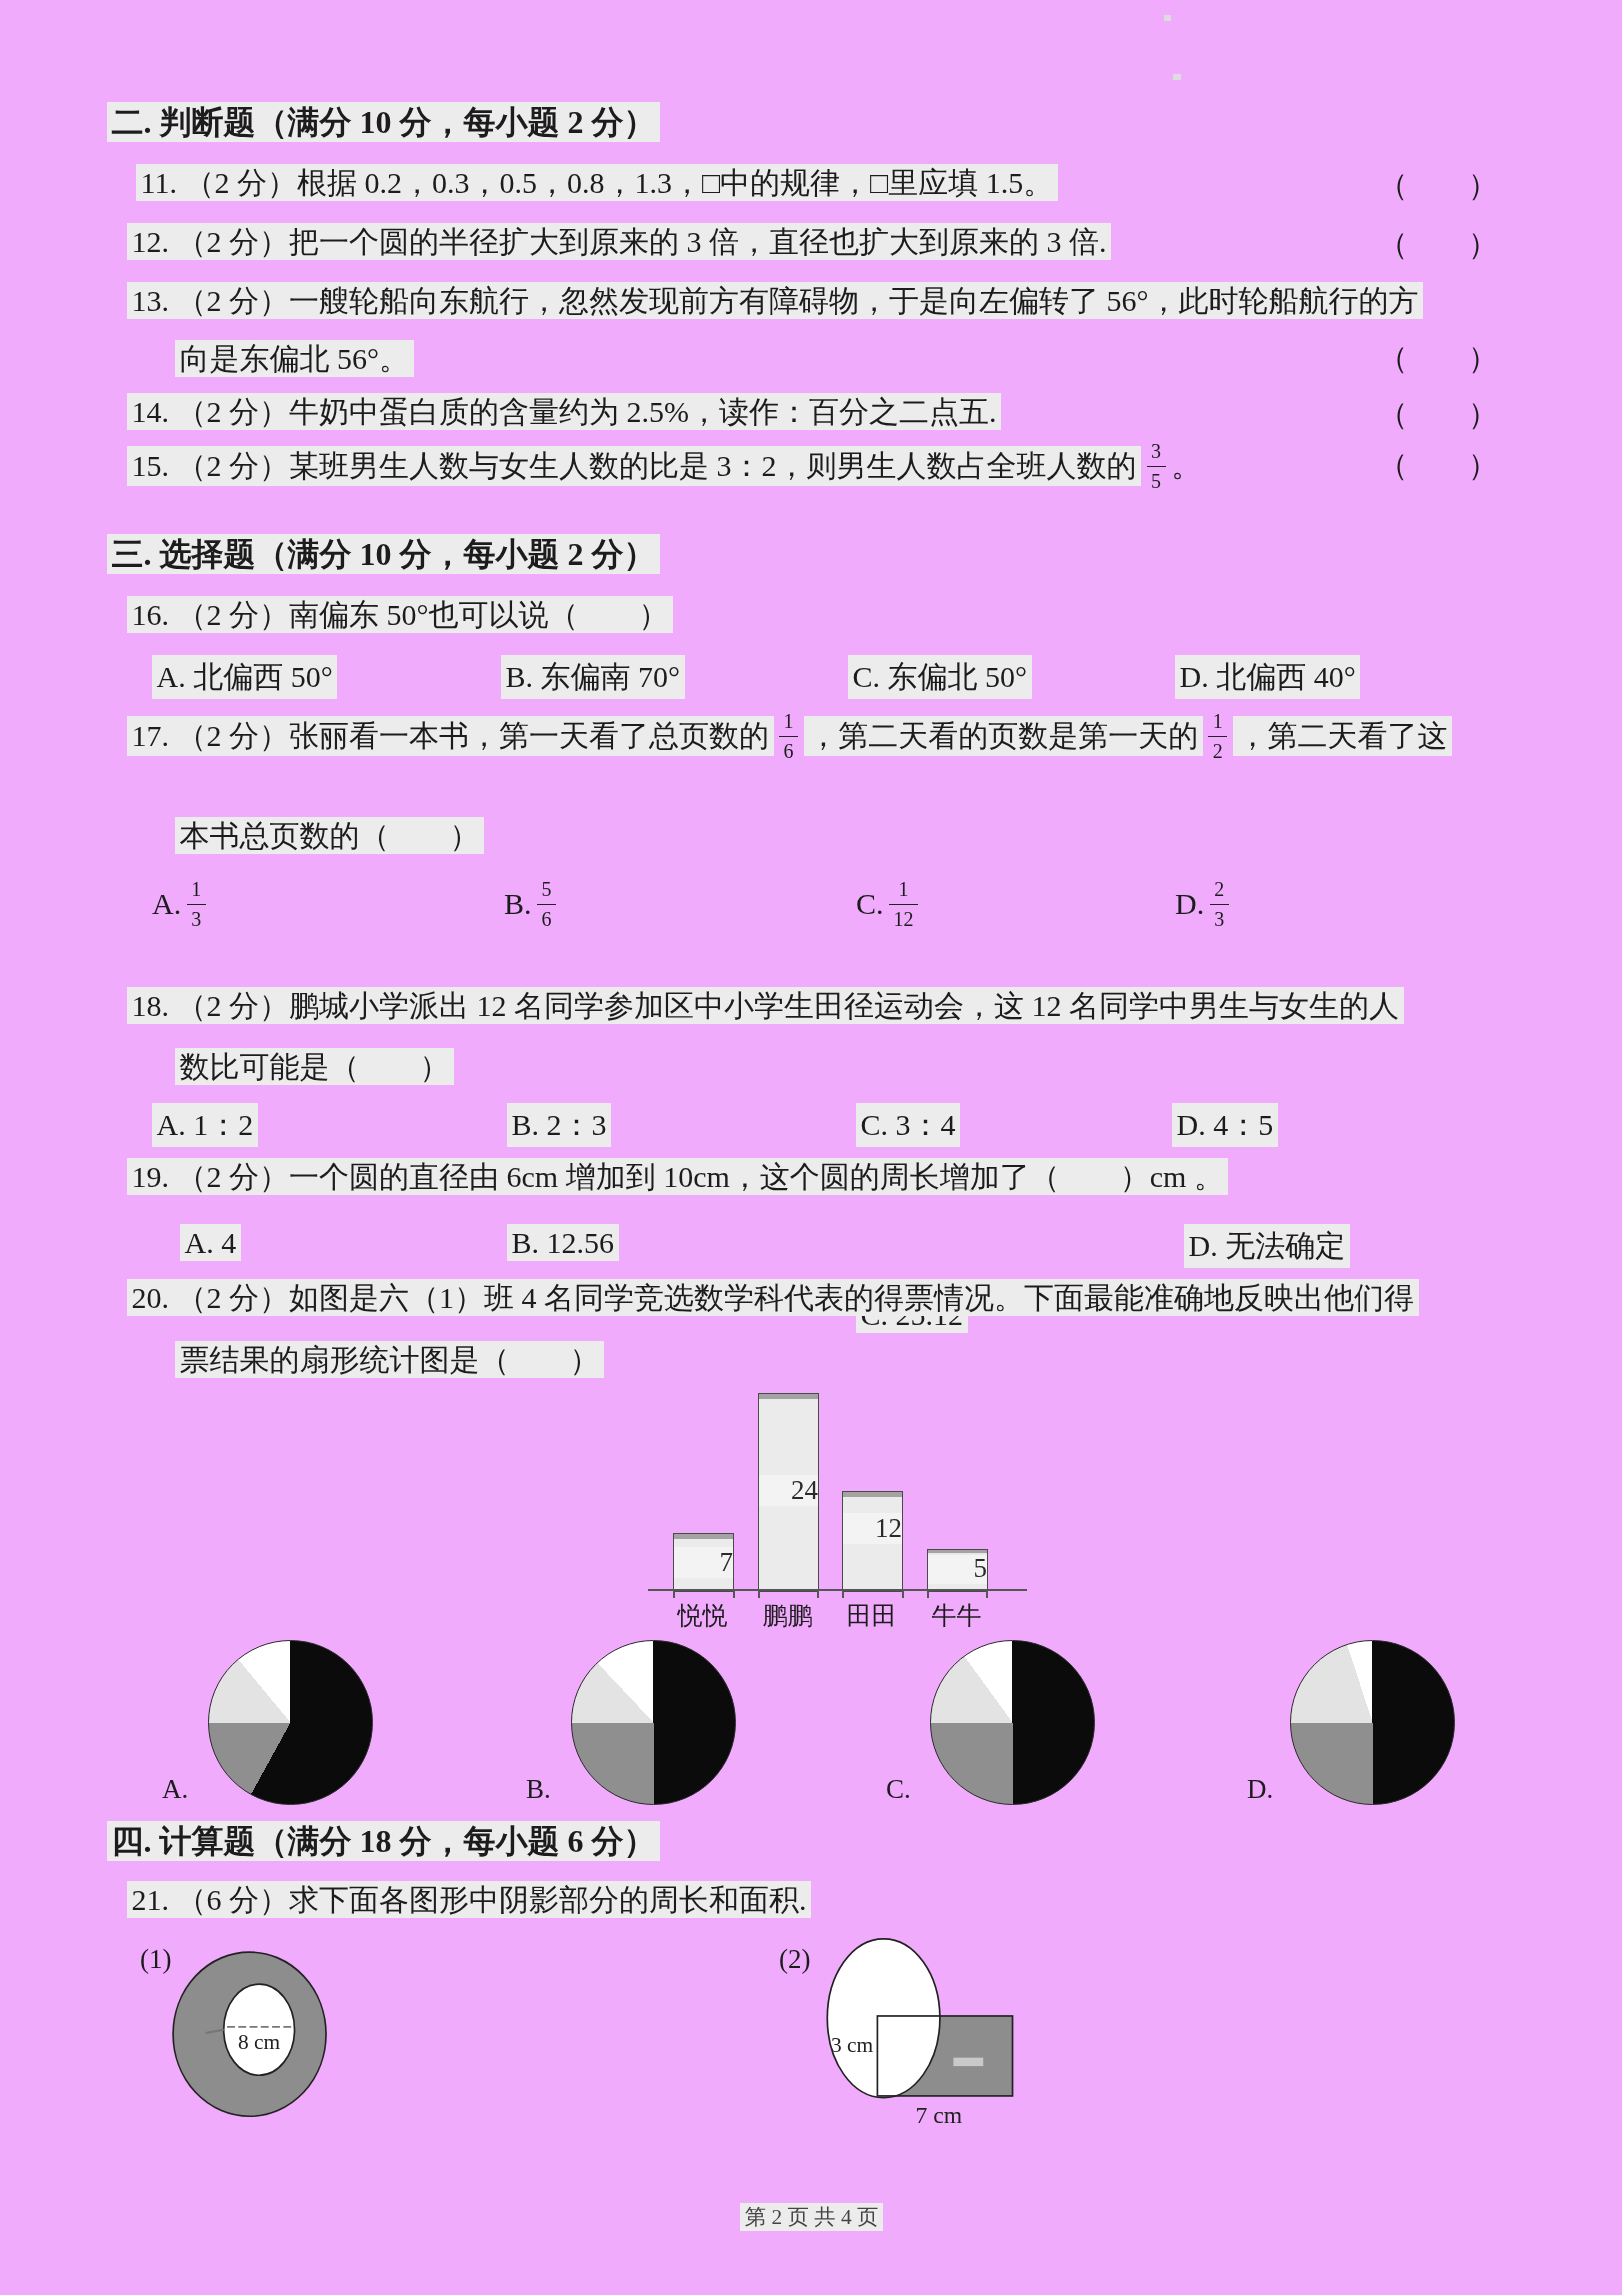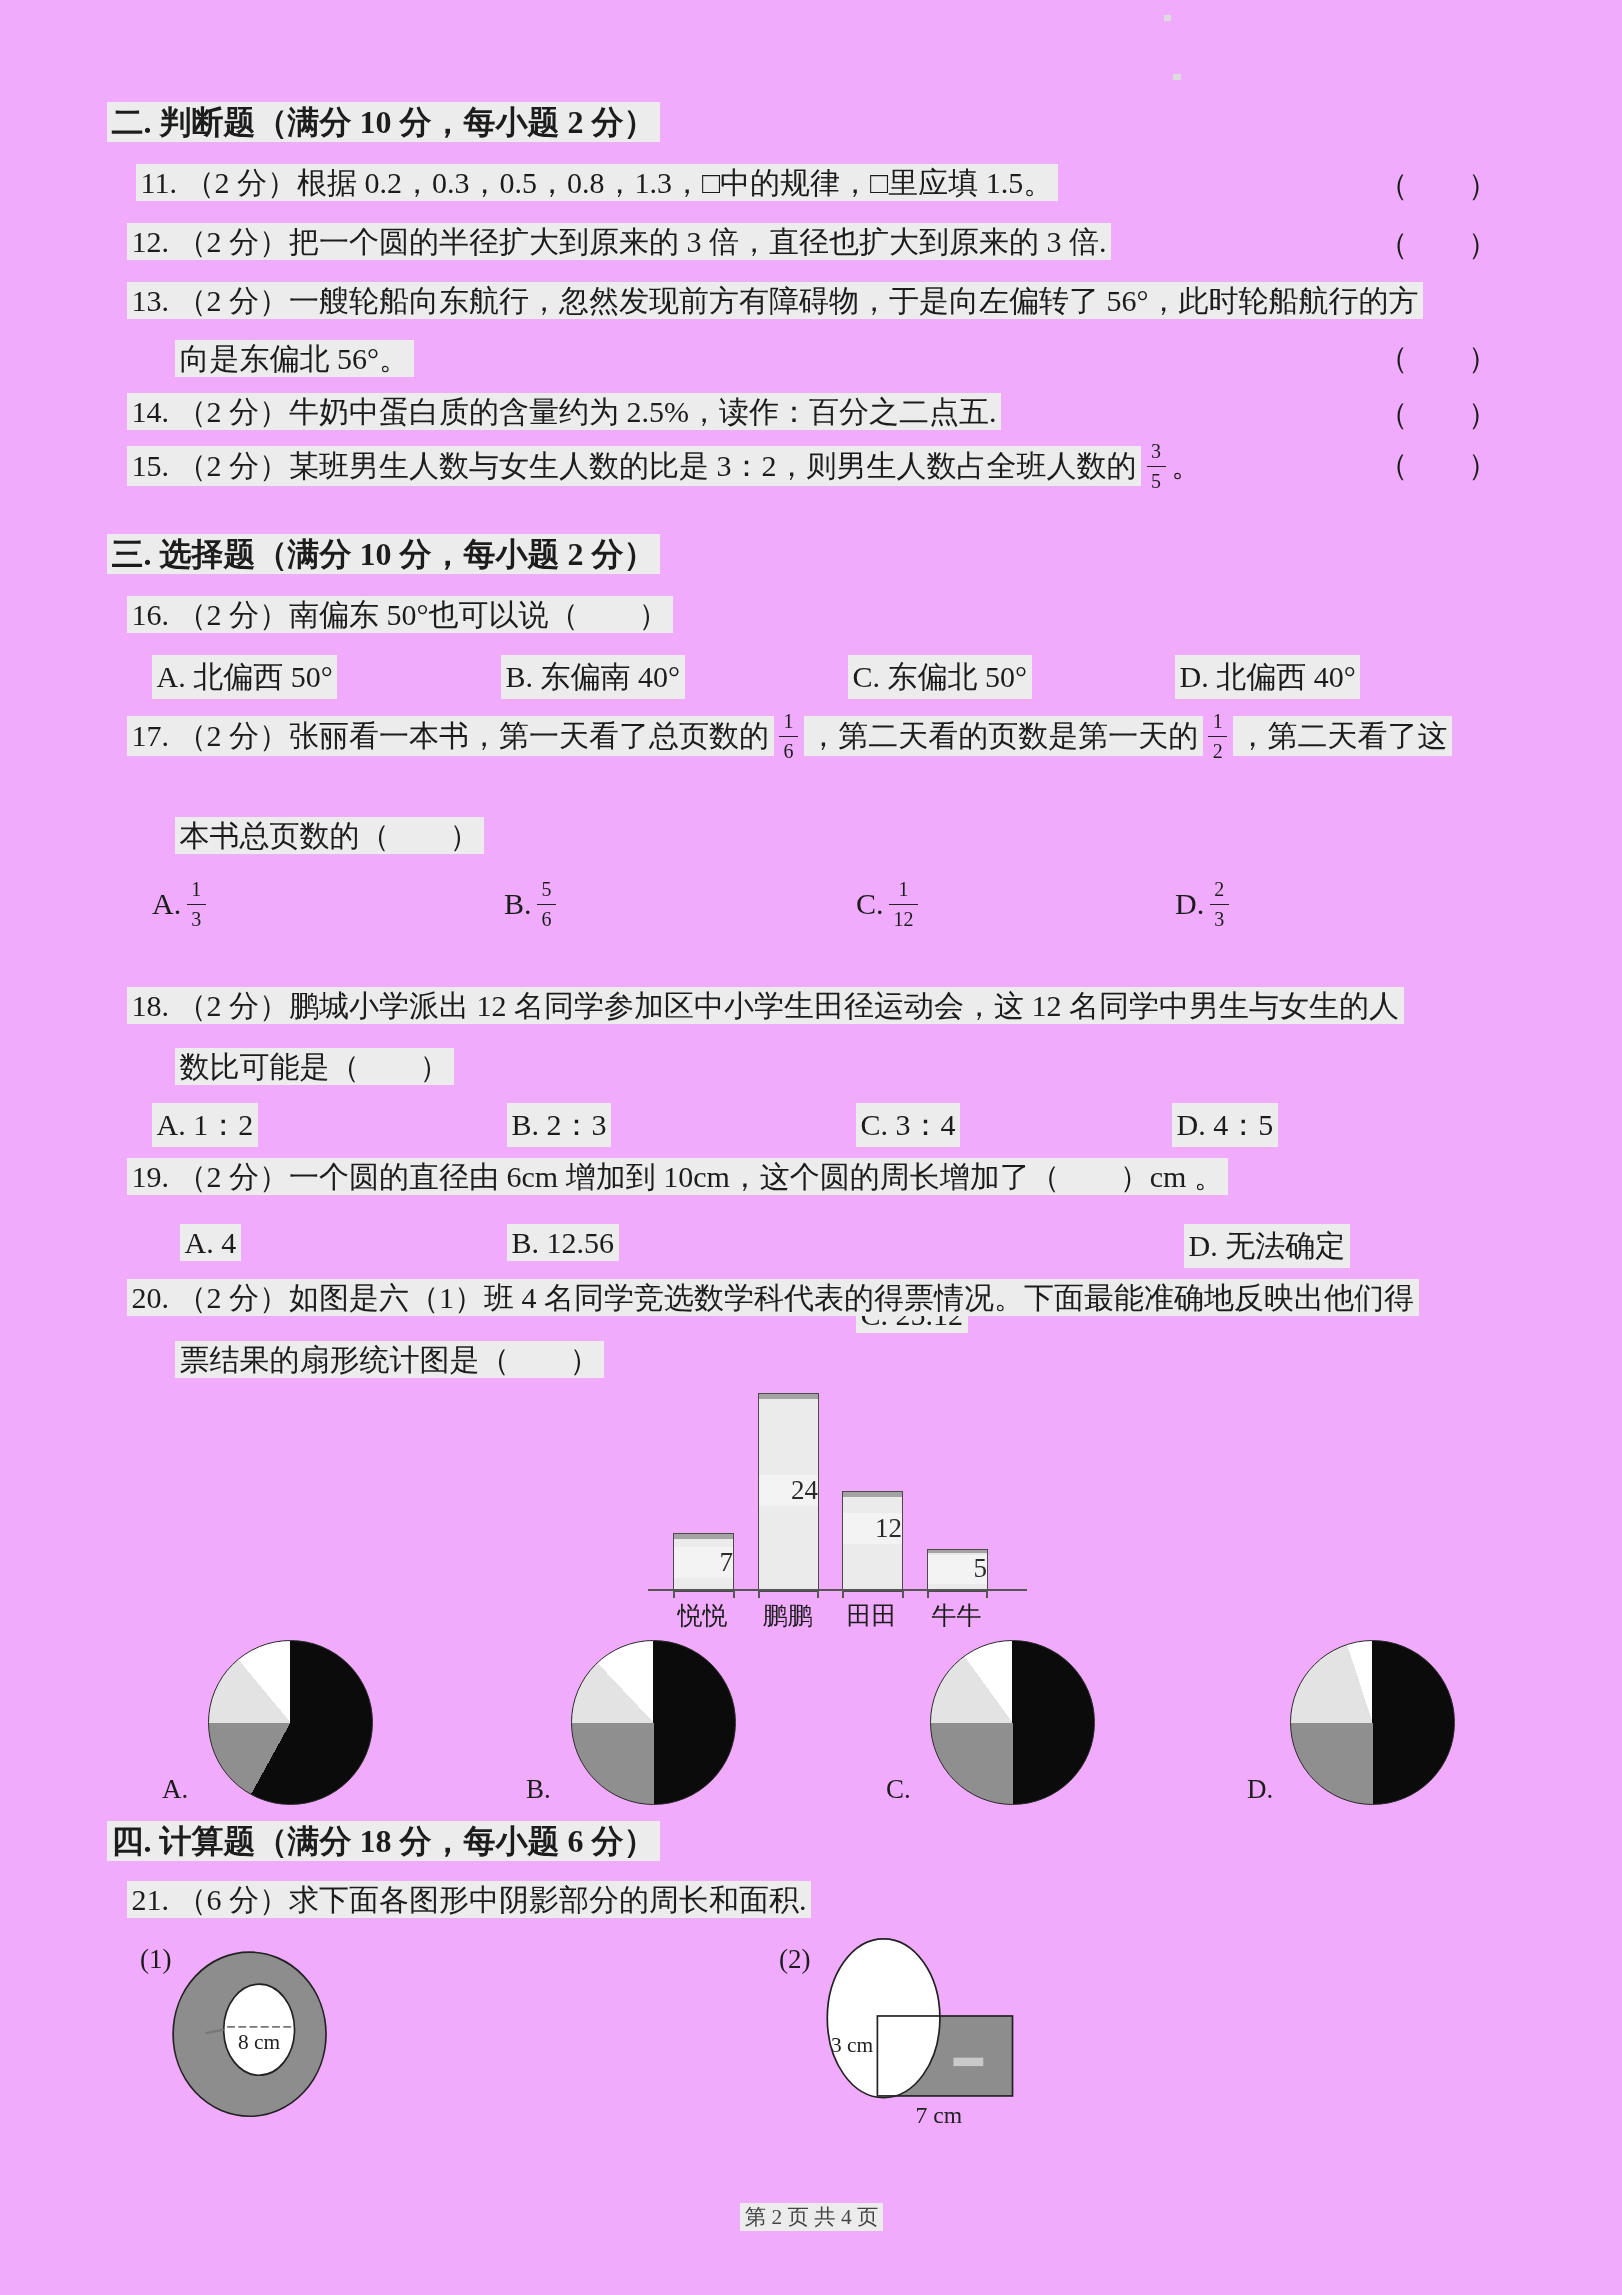--- a/index.html
+++ b/index.html
@@ -63,21 +63,21 @@
     <span class="hl">15. （2 分）某班男生人数与女生人数的比是 3：2，则男生人数占全班人数的</span>
     <span class="frac"><span class="n">3</span><span class="d">5</span></span>
     <span>。</span>
   </div>
   <div class="bracket" style="top:445px;">（　　）</div>
 
   <div class="row sec" style="left:107px;top:535px;"><span class="hl">三. 选择题（满分 10 分，每小题 2 分）</span></div>
 
   <div class="row" style="left:127px;top:597px;"><span class="hl">16. （2 分）南偏东 50°也可以说（　　）</span></div>
   <div class="opt" style="left:152px;top:655px;"><span class="hl">A. 北偏西 50°</span></div>
-  <div class="opt" style="left:501px;top:655px;"><span class="hl">B. 东偏南 40°</span></div>
+  <div class="opt" style="left:501px;top:655px;"><span class="hl">B. 东偏南 70°</span></div>
   <div class="opt" style="left:848px;top:655px;"><span class="hl">C. 东偏北 50°</span></div>
   <div class="opt" style="left:1175px;top:655px;"><span class="hl">D. 北偏西 40°</span></div>
 
   <div class="row flexrow" style="left:127px;top:711px;">
     <span class="hl">17. （2 分）张丽看一本书，第一天看了总页数的</span>
     <span class="frac"><span class="n">1</span><span class="d">6</span></span>
     <span class="hl">，第二天看的页数是第一天的</span>
     <span class="frac"><span class="n">1</span><span class="d">2</span></span>
     <span class="hl">，第二天看了这</span>
   </div>

